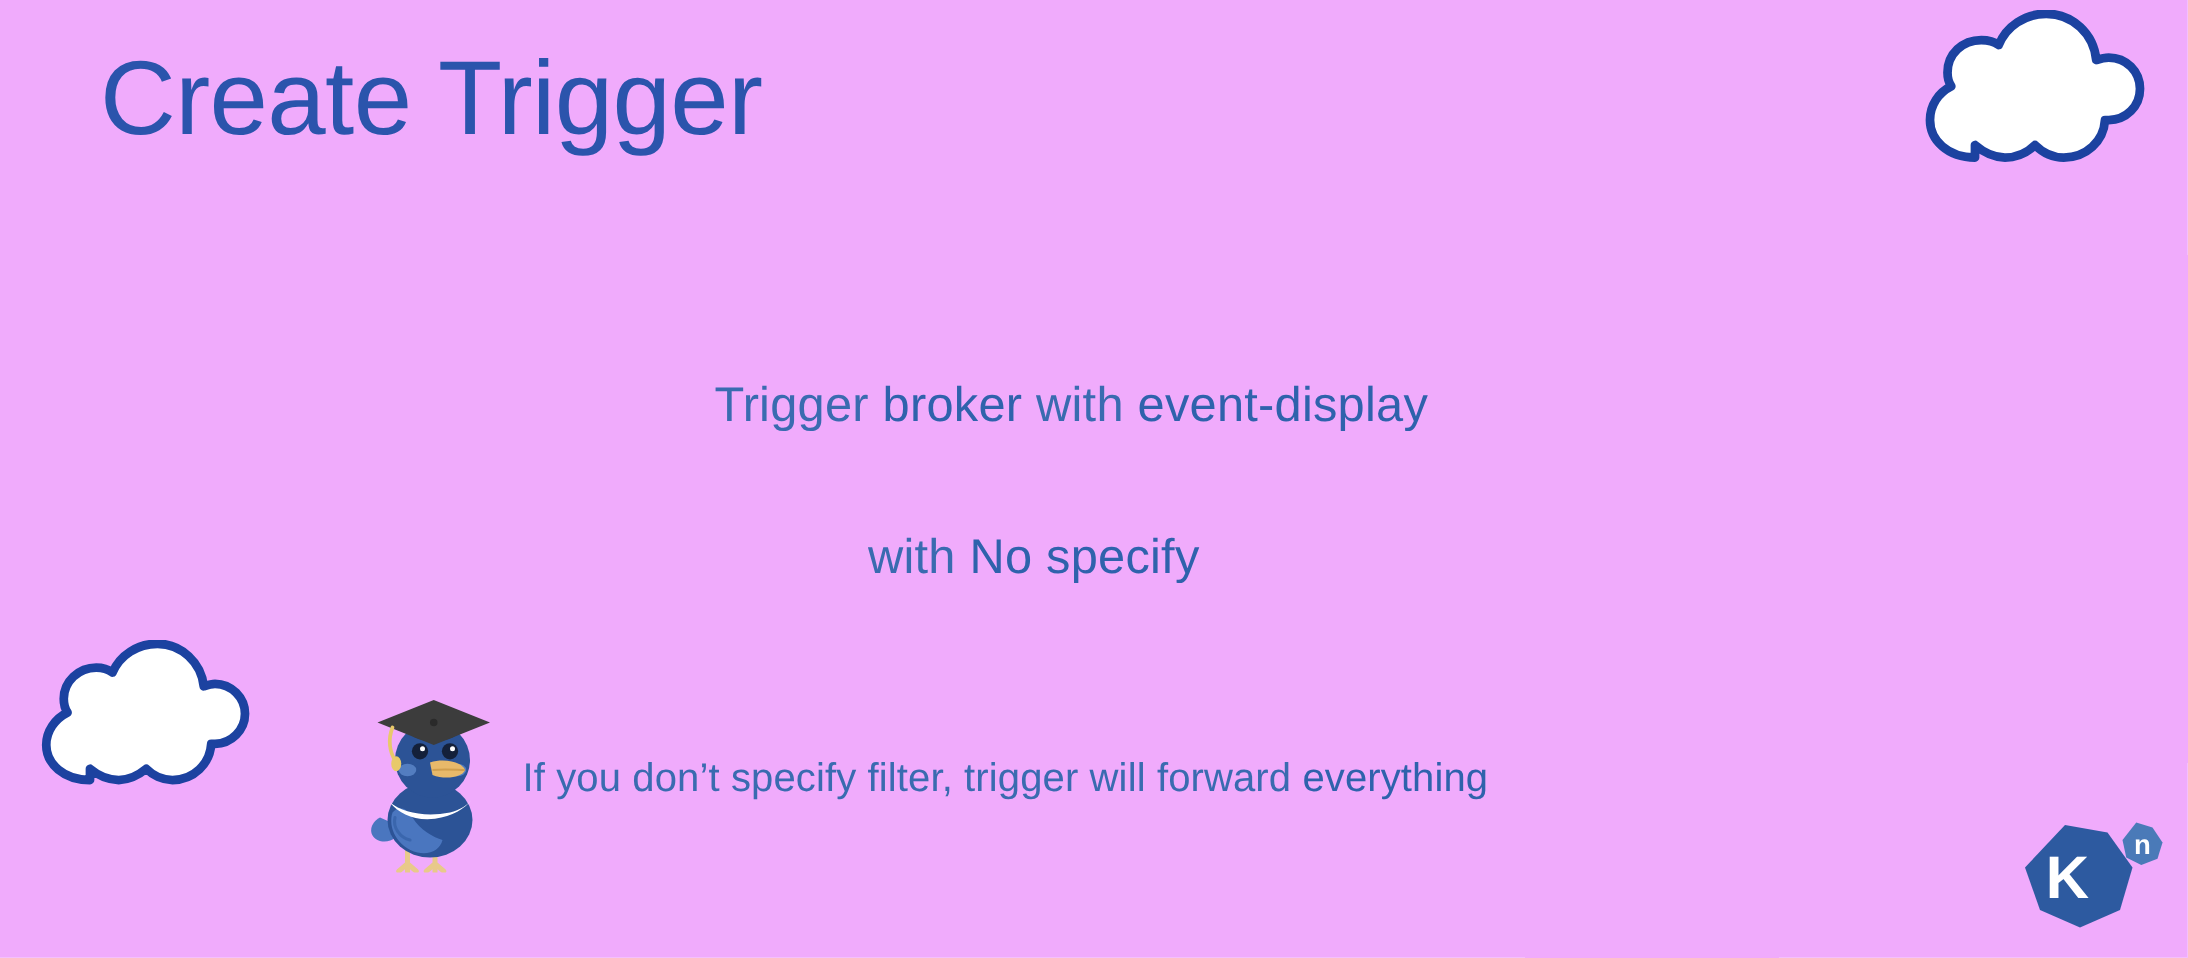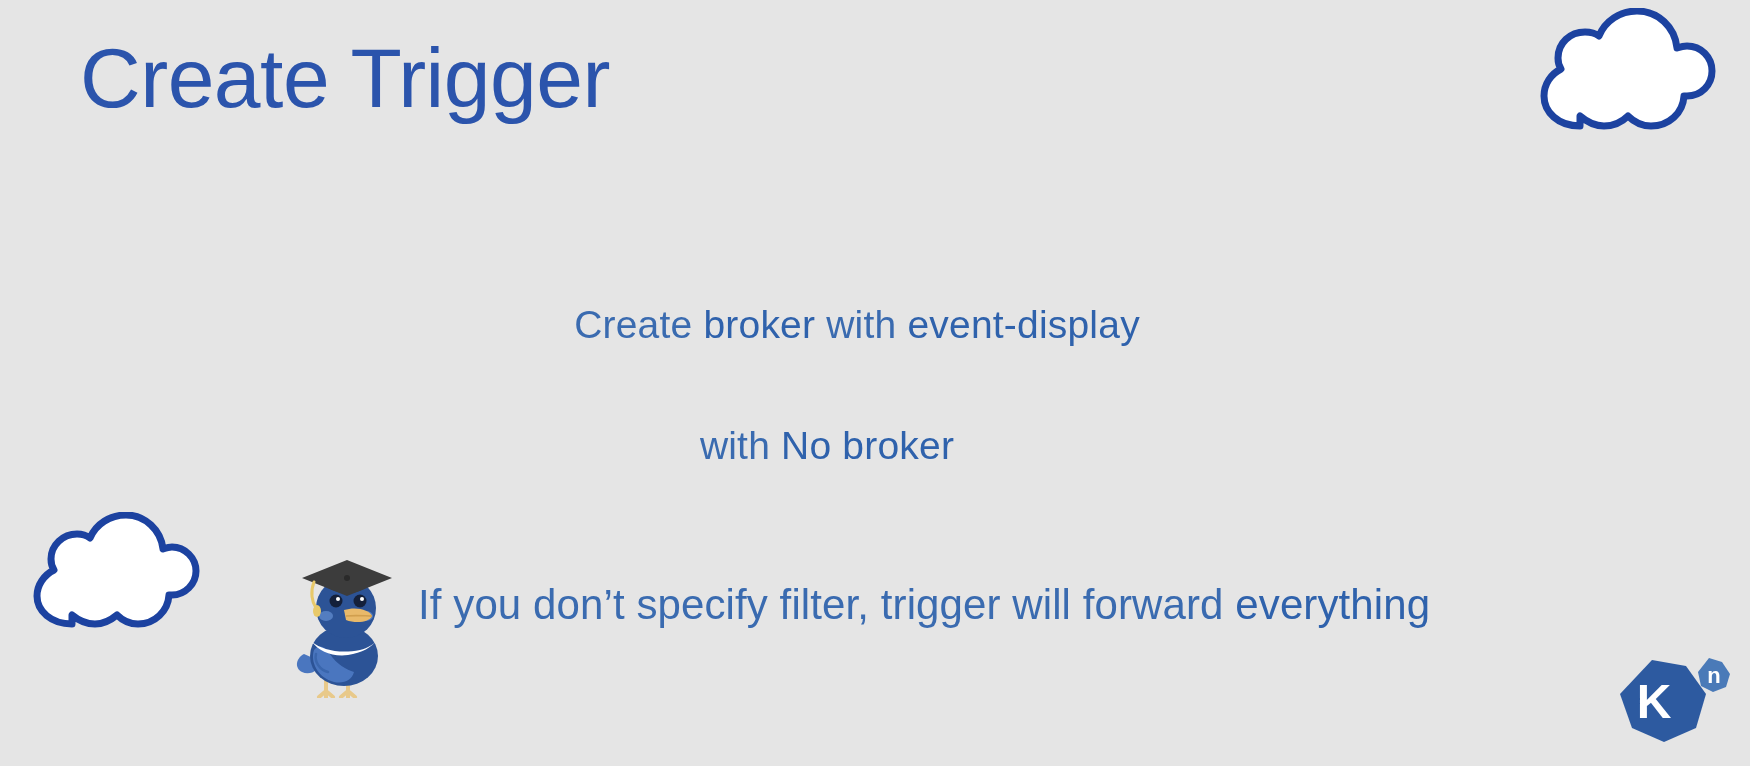--- a/index.html
+++ b/index.html
@@ -3,21 +3,21 @@
 <meta charset="utf-8">
 <style>
   html,body{margin:0;padding:0;}
   body{
     width:1750px;height:766px;
     background:#ffffff;
     font-family:"Liberation Sans", sans-serif;
     overflow:hidden;
     position:relative;
   }
-  .slide{position:relative;width:1750px;height:766px;background:#e5e5e5;}
+  .slide{position:relative;width:1750px;height:766px;background:#f0abfc;}
 
   
   .title{
     position:absolute;
     left:80px; top:36px;
     font-size:84px;
     line-height:1.0;
     font-weight:300;
     letter-spacing:-0.5px;
     color:#2b54ac;
@@ -53,22 +53,22 @@
   .line-2{
     left:0; right:0;
     top:424px;
     text-align:center;
     font-size:39px;
     letter-spacing:0.2px;
     transform:translateX(-48px);
   }
   .line-3{
     left:418px;
-    top:581px;
-    font-size:42px;
+    top:604px;
+    font-size:32px;
     letter-spacing:0.1px;
   }
 
   
   .bird{
     position:absolute;
     left:292px; top:558px;
     width:108px; height:140px;
   }
   .bird svg{display:block;}
@@ -126,25 +126,25 @@
                C 157 83, 156 83, 155 83
                C 154 99, 141 112, 124 112
                C 116 112, 108 108, 103 103
                C 97 108, 89 112, 81 112
                C 72 112, 64 108, 58 103
                Z" fill="#ffffff" stroke="#1c42a0" stroke-width="7" stroke-linejoin="round"></path>
     </svg>
   </div>
 
   <div class="body-line line-1">
-    <span>Create </span><b>broker</b><span> with </span><b>event-display</b>
+    <span>Trigger </span><b>broker</b><span> with </span><b>event-display</b>
   </div>
 
   <div class="body-line line-2">
-    <span>with </span><b>No broker</b>
+    <span>with </span><b>No specify</b>
   </div>
 
   <div class="body-line line-3">
     <span>If you don’t specify filter, trigger will forward </span><b>everything</b>
   </div>
 
   <div class="bird">
     <svg viewBox="0 0 108 140" width="108" height="140" aria-hidden="true">
 
       <g fill="#e8c98a" stroke="#d4ac66" stroke-width="1.5">

